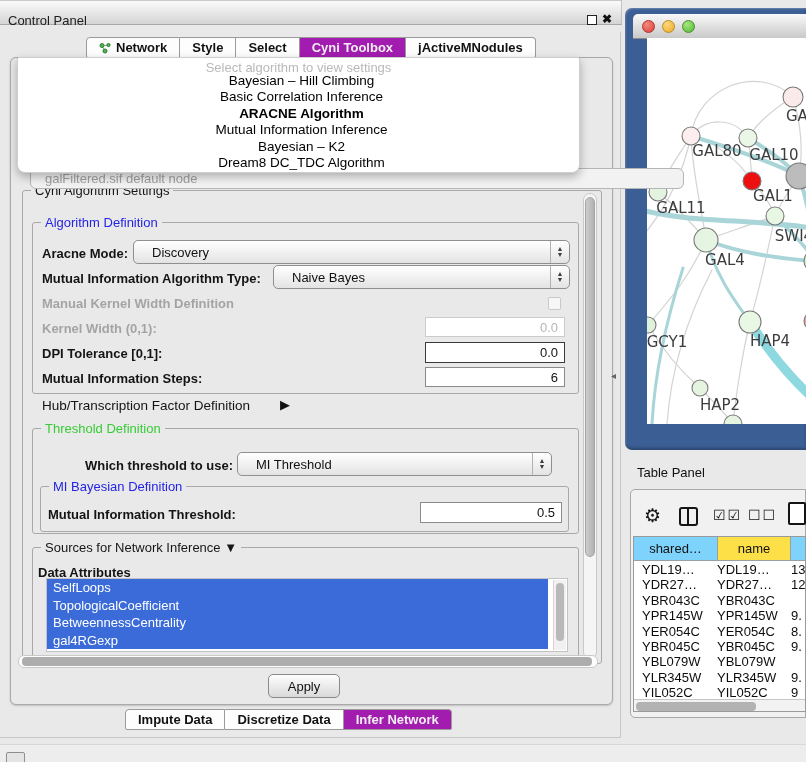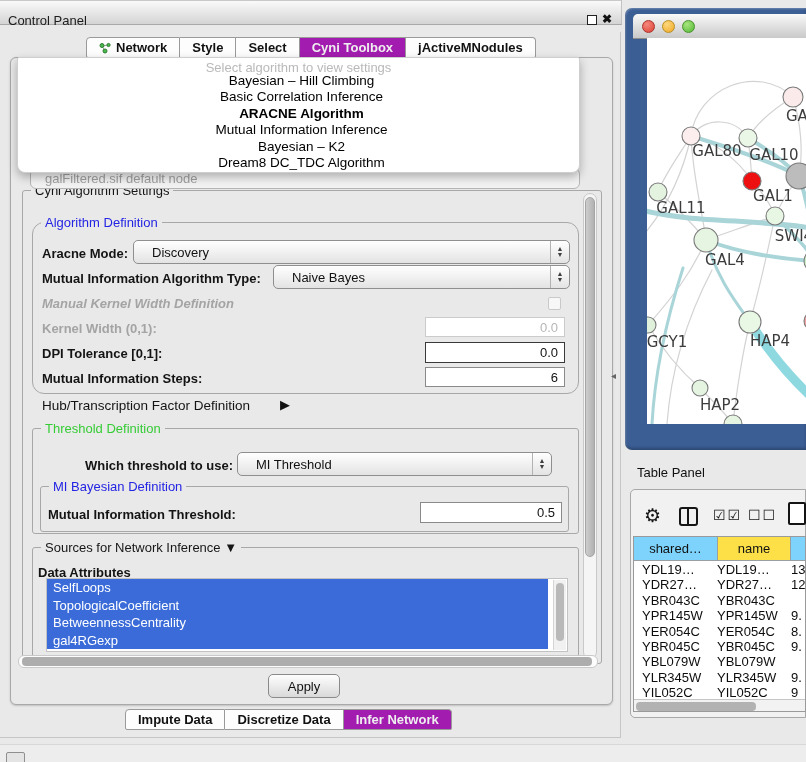--- a/index.html
+++ b/index.html
@@ -27,21 +27,21 @@
   .tab:first-child{border-left:1px solid #9a9a9a;border-top-left-radius:4px;border-bottom-left-radius:2px;}
   .tab:last-child{border-top-right-radius:4px;border-bottom-right-radius:2px;}
   .tab.sel{background:#a21caf;color:#efefef;}
   .net-icon svg{display:block;}
 
   
   #main-box{left:10px;top:57px;width:601px;height:646px;background:#e9e9e9;
     border:1px solid #a9a9a9;border-radius:6px;box-shadow:0 1px 2px rgba(0,0,0,.18);}
 
   
-  #net-combo{left:30px;top:168px;width:550px;height:21px;border:1px solid #b5b5b5;border-radius:6px;
+  #net-combo{left:30px;top:168px;width:654px;height:21px;border:1px solid #b5b5b5;border-radius:6px;
     background:#f2f2f2;color:#9f9f9f;display:flex;align-items:center;padding-left:14px;box-sizing:border-box;z-index:2;}
 
   
   #algo-popup{left:17px;top:57px;width:561px;height:114px;background:#fff;
     border:1px solid #cfcfcf;border-radius:2px 2px 8px 8px;z-index:10;
     box-shadow:0 4px 10px rgba(0,0,0,.28);}
   #algo-placeholder{left:0;top:2px;width:100%;text-align:center;color:#b9b9b9;font-size:13px;}
   #algo-options{left:0;top:15px;width:100%;text-align:center;}
   .option{height:16.4px;line-height:16.4px;padding-left:6px;font-size:13.5px;color:#000;}
   .option.bold{font-weight:bold;}
@@ -192,21 +192,21 @@
         <div class="option">Mutual Information Inference</div>
         <div class="option">Bayesian – K2</div>
         <div class="option">Dream8 DC_TDC Algorithm</div>
       </div>
   </div>
 
   <div class="groupbox" style="left:22px;top:190px;width:578px;height:472px;">
     <span class="legend">Cyni Algorithm Settings</span>
   </div>
 
-  <div class="groupbox" style="left:32px;top:222px;width:545px;height:170px;border-radius:12px;">
+  <div class="groupbox" style="left:32px;top:222px;width:545px;height:170px;">
     <span class="legend blue">Algorithm Definition</span>
   </div>
 
   <div class="flabel" style="left:42px;top:246px;">Aracne Mode:</div>
   <div class="combo" style="left:133px;top:240px;width:437px;height:24px;gap:24px;">
     <span class="val">Discovery</span>
     <span class="stepper">
         <span>▲</span>
         <span>▼</span>
       </span>
@@ -214,21 +214,21 @@
 
   <div class="flabel" style="left:42px;top:271px;">Mutual Information Algorithm Type:</div>
   <div class="combo" style="left:273px;top:265px;width:297px;height:24px;">
     <span class="val">Naive Bayes</span>
     <span class="stepper">
         <span>▲</span>
         <span>▼</span>
       </span>
   </div>
 
-  <div class="flabel dis" style="left:42px;top:296px;font-style:italic;">Manual Kernel Width Definition</div>
+  <div class="flabel dis" style="left:42px;top:296px;">Manual Kernel Width Definition</div>
   <div class="cbx" style="left:548px;top:297px;"></div>
 
   <div class="flabel dis" style="left:42px;top:321px;">Kernel Width (0,1):</div>
   <div class="field dis" style="left:425px;top:317px;width:140px;height:20px;">
     <span>0.0</span>
   </div>
 
   <div class="flabel" style="left:42px;top:346px;">DPI Tolerance [0,1]:</div>
   <div class="field dark" style="left:425px;top:342px;width:140px;height:21px;">
     <span>0.0</span>

